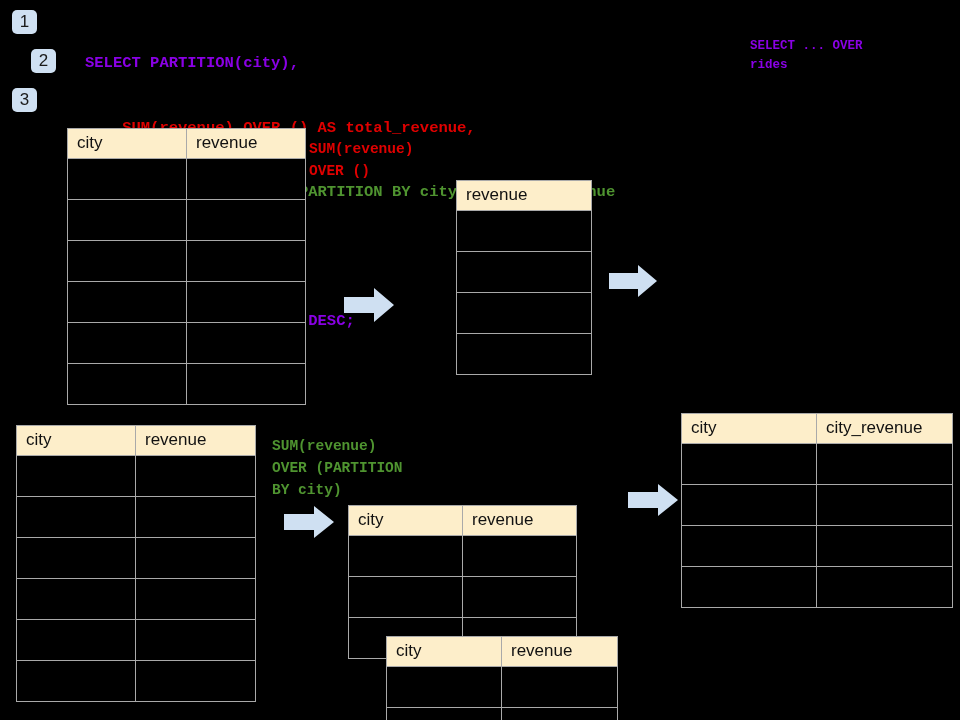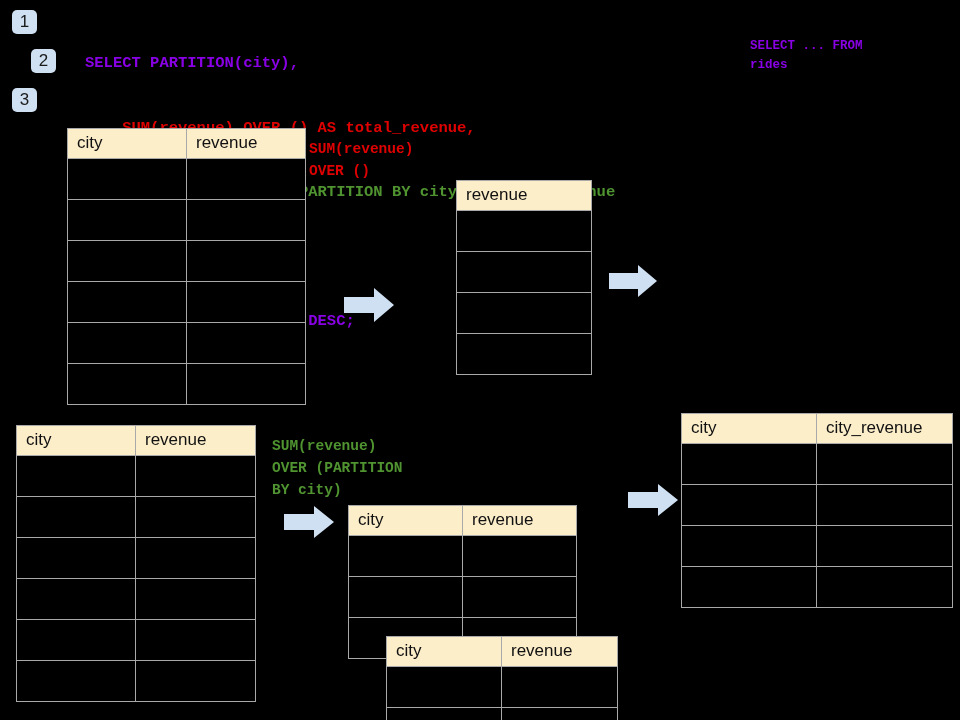--- a/index.html
+++ b/index.html
@@ -110,21 +110,21 @@
   <div class="badge" style="left:12px; top:88px;">3</div>
 
   <div class="code" style="left:85px; top:10px;">
     <div class="code-line c-purple">SELECT PARTITION(city),</div>
     <div class="code-line c-red">    SUM(revenue) OVER () AS total_revenue,</div>
     <div class="code-line c-green">    SUM(revenue) OVER (PARTITION BY city) as city_revenue</div>
     <div class="code-line c-purple">  FROM rides</div>
     <div class="code-line c-purple">  ORDER by city_revenue DESC;</div>
   </div>
 
-  <div class="sidenote" style="left:750px; top:37px;">SELECT ... FROM
+  <div class="sidenote" style="left:750px; top:37px;">SELECT ... OVER
 rides</div>
 
   <div class="anno c-red" style="left:309px; top:138px;">SUM(revenue)
 OVER ()</div>
 
   <div class="anno c-green" style="left:272px; top:435px;">SUM(revenue)
 OVER (PARTITION
 BY city)</div>
 
   <table class="tbl" style="left:67px; top:128px; width:238px;">

